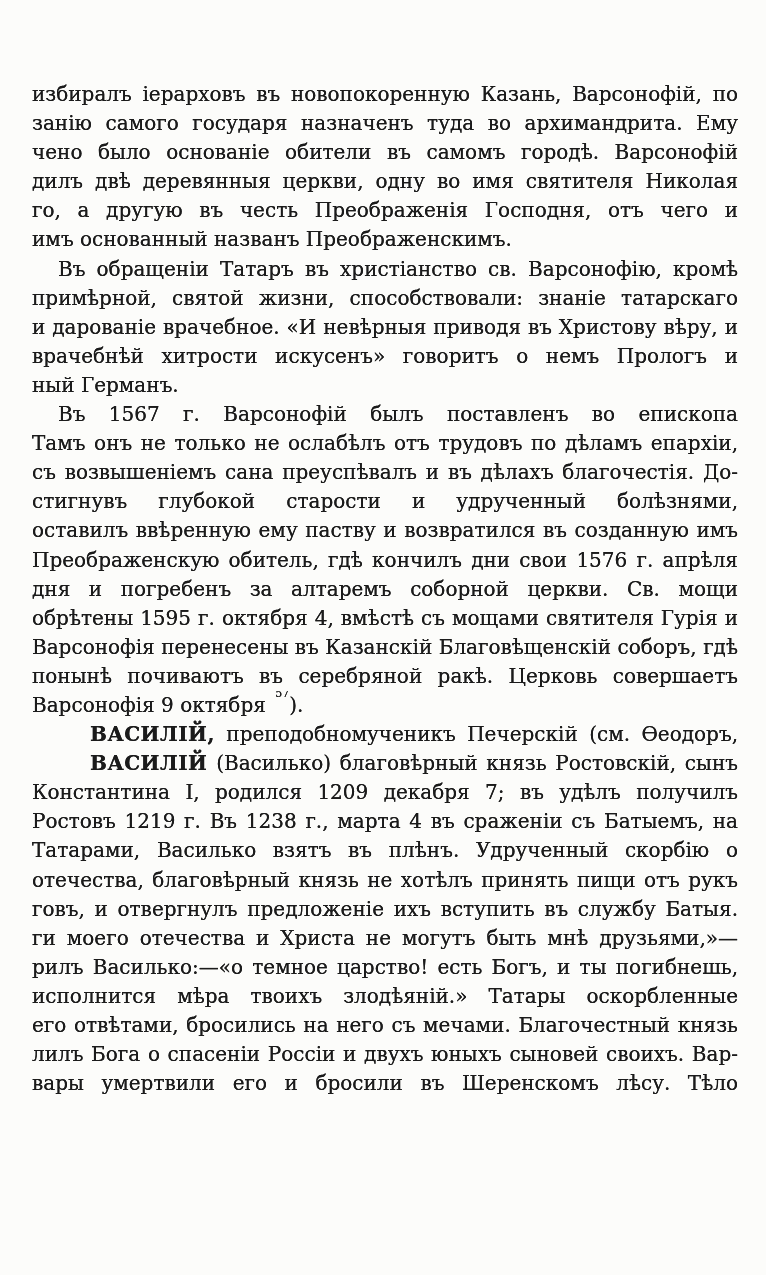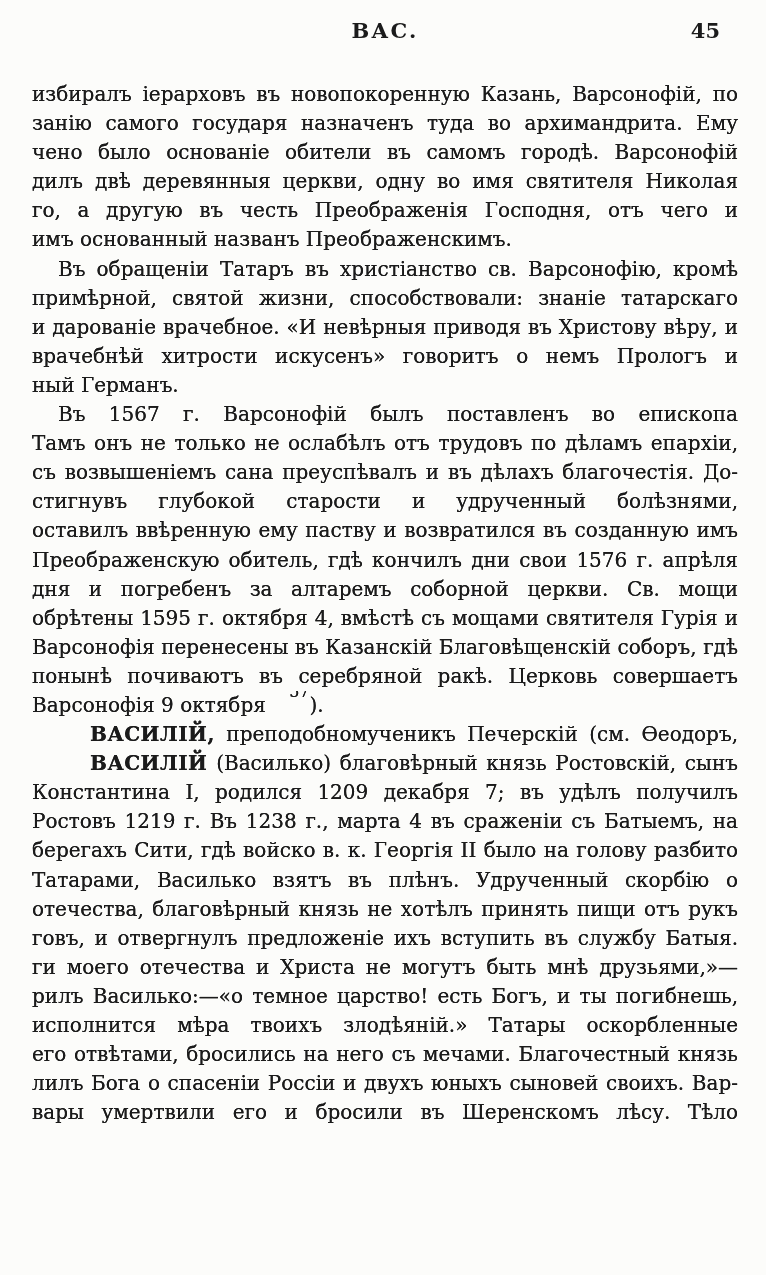--- a/index.html
+++ b/index.html
@@ -58,36 +58,32 @@
     text-shadow: 0 0 0.3px currentColor;
   }
   .line.first { padding-left: 26px; }
   .line.plast { text-align-last: left; }
   .headword {
     font-weight: 700;
     letter-spacing: 0.5px;
     margin-left: 32px;
   }
   sup.fnref {
-    font-size: 16px;
+    font-size: 11px;
     line-height: 0;
     position: relative;
     top: -7px;
-    margin-left: 17px;
+    margin-left: 3px;
   }
 </style>
 </head>
 <body>
 
 <div class="page">
 
-  <div class="running-head">
-    <span class="section">ВАС.</span>
-    <span class="pagenum">45</span>
-  </div>
 
   <div class="text-block">
 
     <div class="para">
       <div class="line">избиралъ іерарховъ въ новопокоренную Казань, Варсонофій, по ука-</div>
       <div class="line">занію самого государя назначенъ туда во архимандрита. Ему пору-</div>
       <div class="line">чено было основаніе обители въ самомъ городѣ. Варсонофій соору-</div>
       <div class="line">дилъ двѣ деревянныя церкви, одну во имя святителя Николая Ратна-</div>
       <div class="line">го, а другую въ честь Преображенія Господня, отъ чего и монастырь</div>
       <div class="line plast">имъ основанный названъ Преображенскимъ.</div>
@@ -122,21 +118,20 @@
         <span class="headword">ВАСИЛІЙ,</span><span> преподобномученикъ Печерскій (см. Ѳеодоръ, преподоб-</span>
       </div>
     </div>
 
     <div class="para">
       <div class="line first">
         <span class="headword">ВАСИЛІЙ</span><span> (Василько) благовѣрный князь Ростовскій, сынъ в. к.</span>
       </div>
       <div class="line">Константина I, родился 1209 декабря 7; въ удѣлъ получилъ городъ</div>
       <div class="line">Ростовъ 1219 г. Въ 1238 г., марта 4 въ сраженіи съ Батыемъ, на</div>
-      <div class="line">берегахъ Сити, гдѣ войско в. к. Георгія II было на голову разбито</div>
       <div class="line">Татарами, Василько взятъ въ плѣнъ. Удрученный скорбію о несчастіи</div>
       <div class="line">отечества, благовѣрный князь не хотѣлъ принять пищи отъ рукъ вра-</div>
       <div class="line">говъ, и отвергнулъ предложеніе ихъ вступить въ службу Батыя. «Вра-</div>
       <div class="line">ги моего отечества и Христа не могутъ быть мнѣ друзьями,»—гово-</div>
       <div class="line">рилъ Василько:—«о темное царство! есть Богъ, и ты погибнешь, когда</div>
       <div class="line">исполнится мѣра твоихъ злодѣяній.» Татары оскорбленные смѣлыми</div>
       <div class="line">его отвѣтами, бросились на него съ мечами. Благочестный князь мо-</div>
       <div class="line">лилъ Бога о спасеніи Россіи и двухъ юныхъ сыновей своихъ. Вар-</div>
       <div class="line">вары умертвили его и бросили въ Шеренскомъ лѣсу. Тѣло Василька</div>
     </div>

